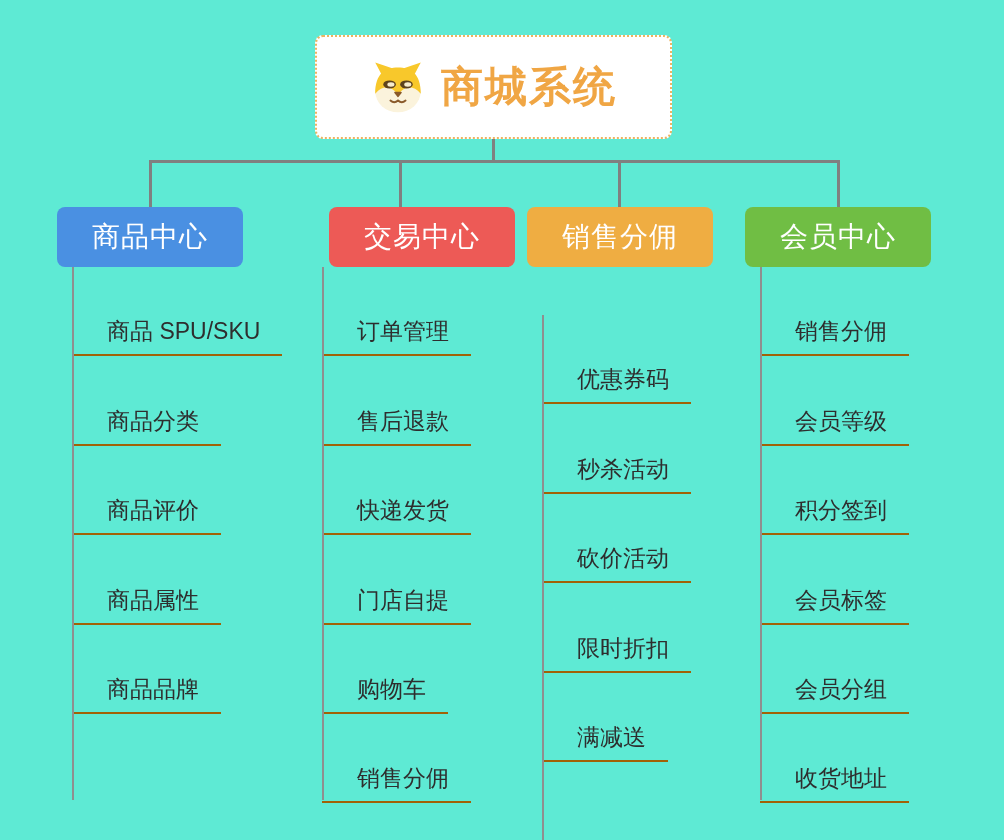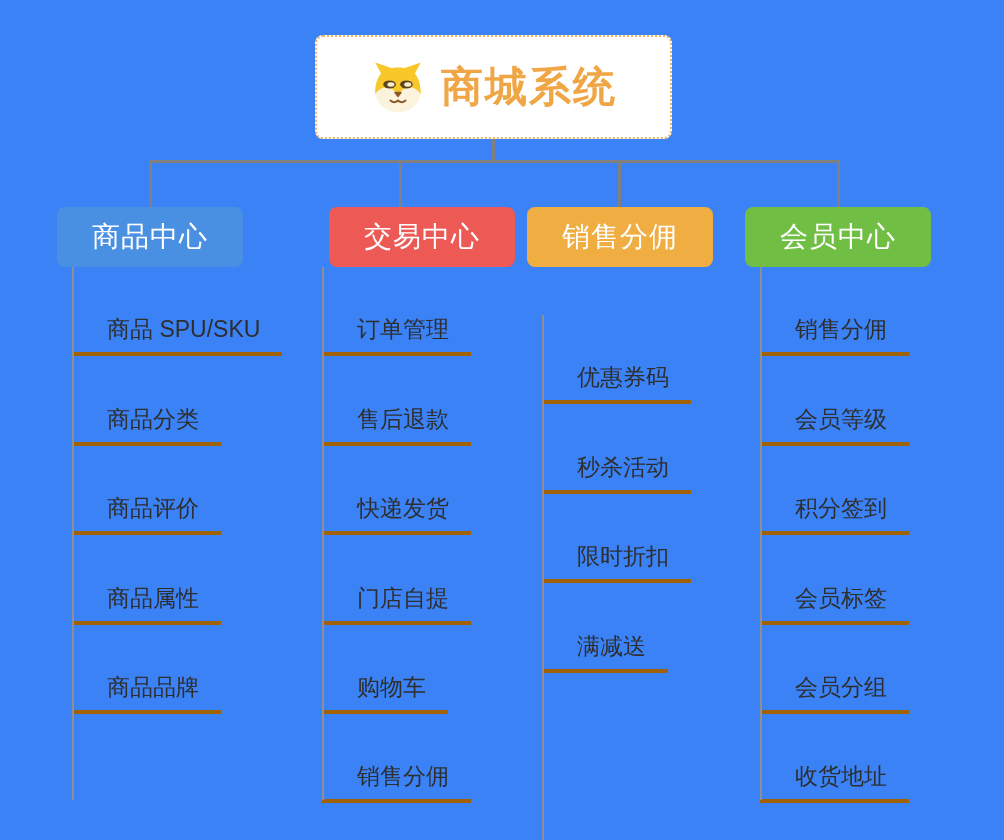--- a/index.html
+++ b/index.html
@@ -4,21 +4,21 @@
 <style>
   html,body{margin:0;padding:0;}
   body{
     background:#f7f7f7;
     font-family:"Liberation Sans","DejaVu Sans",sans-serif;
     -webkit-font-smoothing:antialiased;
   }
   .canvas{
     position:relative;
     width:1004px;height:840px;
-    background:#3b82f6;
+    background:#5eead4;
     overflow:hidden;
   }
 
   
   .root-node{
     position:absolute;
     left:315px;top:35px;width:357px;height:104px;
     background:#ffffff;
     border:2px dotted #eeb45f;
     border-radius:8px;
@@ -71,21 +71,21 @@
     background:#8f8f8f;
   }
   .leaf{
     height:89.4px;
     display:flex;align-items:flex-end;
   }
   .leaf:first-child{height:86px;}
   .leaf-label{
     display:inline-block;
     width:max-content;
-    border-bottom:4px solid #a16207;
+    border-bottom:2px solid #a16207;
     padding:0 22px 7px 35px;
     font-size:23px;
     color:#2e2e2e;
     white-space:nowrap;
   }
 </style>
 </head>
 <body>
 
 <div class="canvas">
@@ -169,20 +169,23 @@
 
   <div class="leaf-col lc3">
     <div class="trunk"></div>
     <div class="leaf">
         <span class="leaf-label">优惠券码</span>
       </div>
     <div class="leaf">
         <span class="leaf-label">秒杀活动</span>
       </div>
     <div class="leaf">
+        <span class="leaf-label">砍价活动</span>
+      </div>
+    <div class="leaf">
         <span class="leaf-label">限时折扣</span>
       </div>
     <div class="leaf">
         <span class="leaf-label">满减送</span>
       </div>
   </div>
 
   <div class="leaf-col lc4">
     <div class="trunk"></div>
     <div class="leaf">

